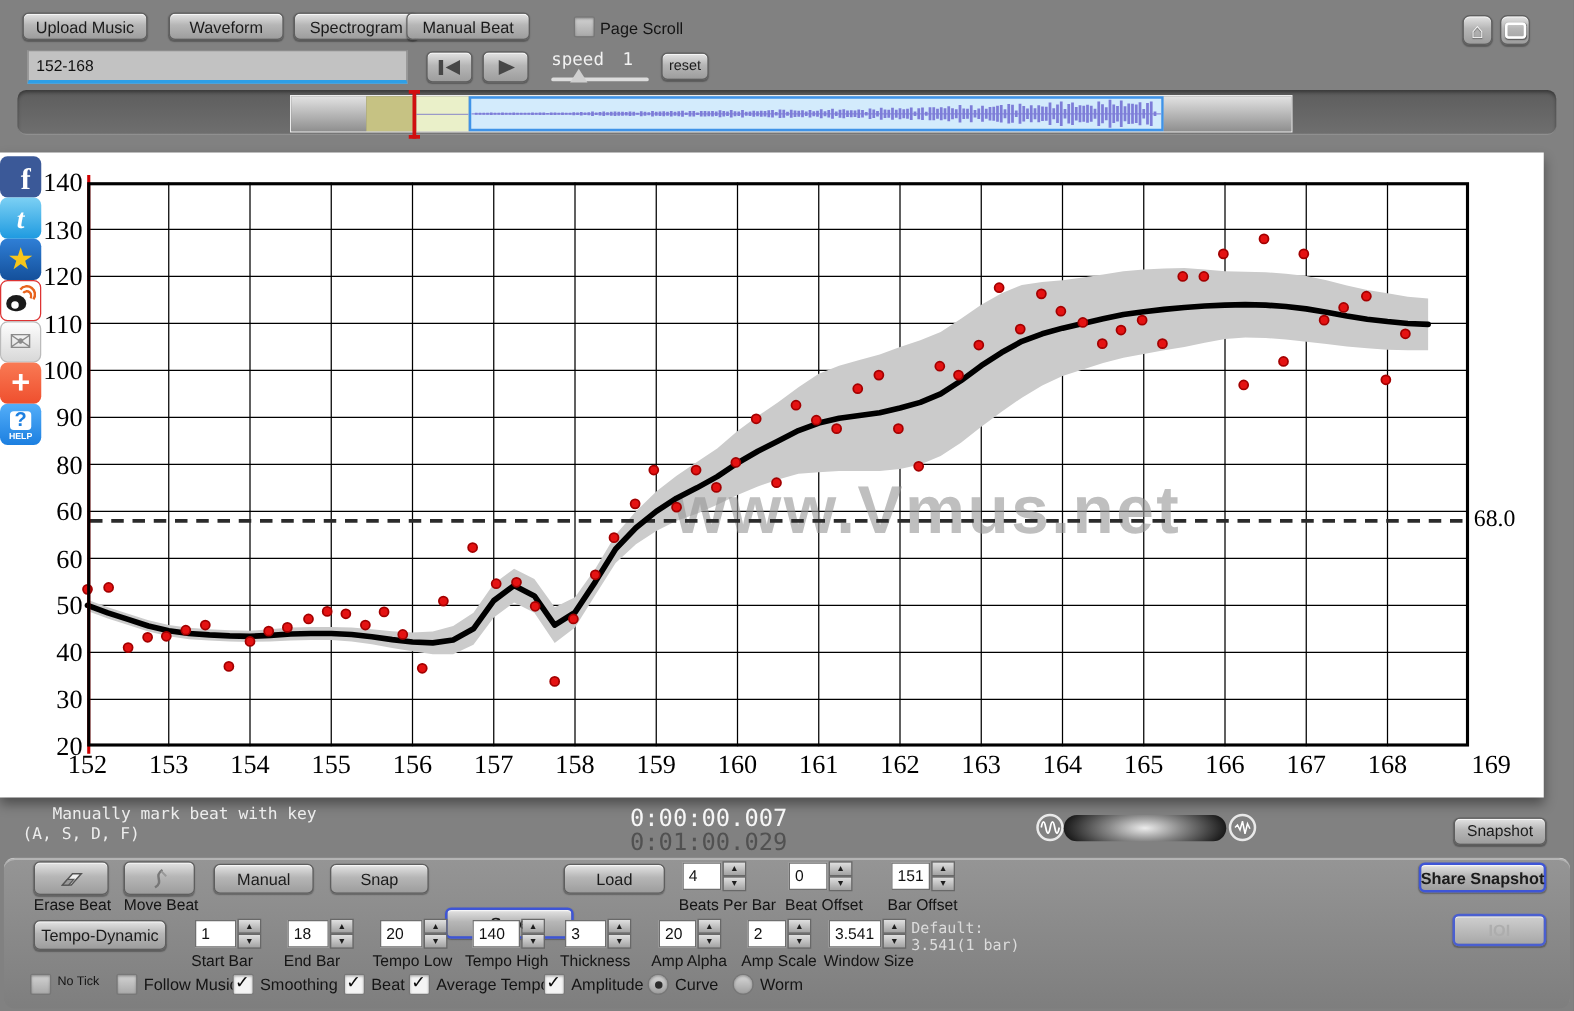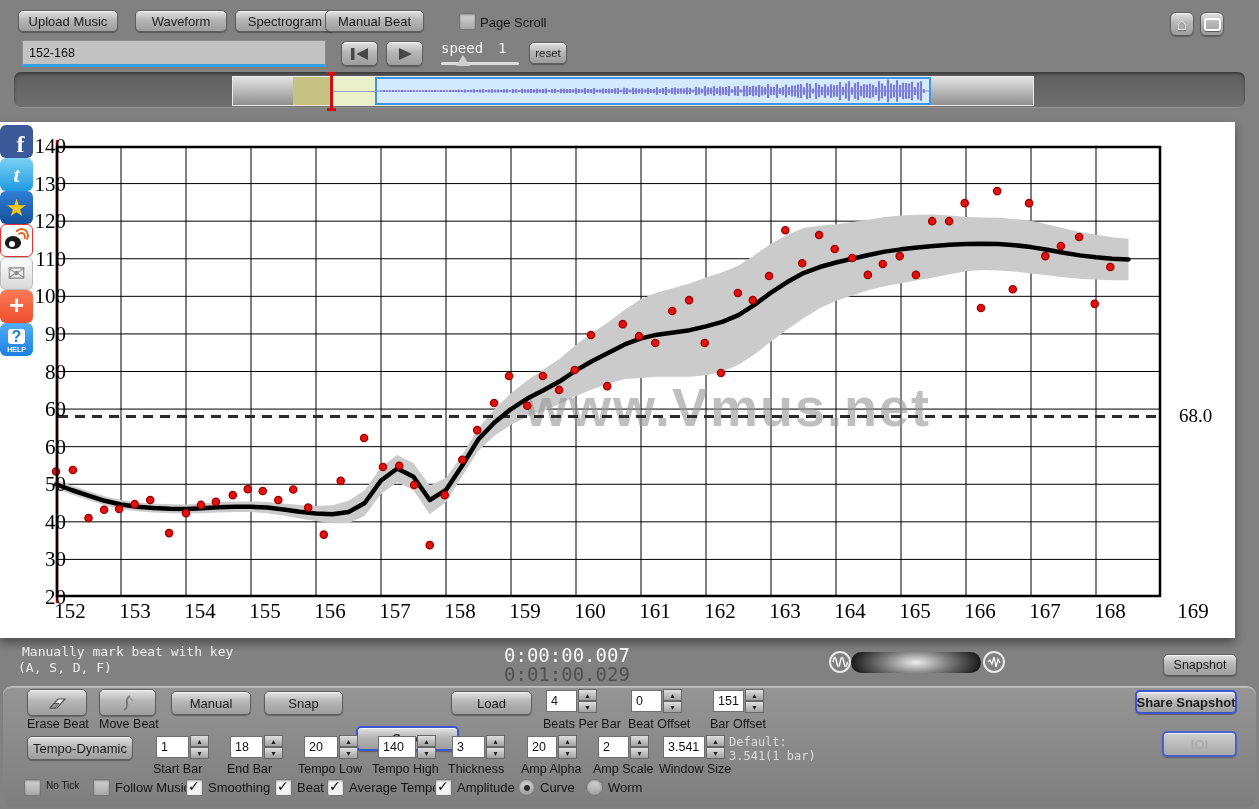--- a/index.html
+++ b/index.html
@@ -118,21 +118,21 @@
       <span style="color:#8a8a8a;font-size:22px;">✉</span>
     </div>
   <div class="sic" style="top:290px;background:linear-gradient(#f97a54,#ef4f2e);">
       <span style="font:bold 26px 'Liberation Sans',sans-serif;margin-top:-3px;">+</span>
     </div>
   <div class="sic" style="top:323px;background:linear-gradient(#53aef9,#1c7fe0);flex-direction:column;">
     <span style="font:bold 16px 'Liberation Sans',sans-serif;line-height:15px;background:#fff;color:#1c7fe0;border-radius:3px;padding:0 4px;margin-top:2px;">?</span>
     <span style="font:bold 7px 'Liberation Sans',sans-serif;margin-top:2px;">HELP</span>
   </div>
 
-  <div class="abs" style="left:56px;top:146px;width:1105px;height:451px;">
+  <div class="abs" style="left:70px;top:146px;width:1105px;height:451px;">
     <svg id="chart-svg" width="1105" height="451" style="overflow:visible;display:block;">
         <rect x="0" y="0" width="1105" height="451" fill="#ffffff"></rect>
         <line x1="65" y1="0" x2="65" y2="451" stroke="#000" stroke-width="1"></line>
         <line x1="130" y1="0" x2="130" y2="451" stroke="#000" stroke-width="1"></line>
         <line x1="195" y1="0" x2="195" y2="451" stroke="#000" stroke-width="1"></line>
         <line x1="260" y1="0" x2="260" y2="451" stroke="#000" stroke-width="1"></line>
         <line x1="325" y1="0" x2="325" y2="451" stroke="#000" stroke-width="1"></line>
         <line x1="390" y1="0" x2="390" y2="451" stroke="#000" stroke-width="1"></line>
         <line x1="455" y1="0" x2="455" y2="451" stroke="#000" stroke-width="1"></line>
         <line x1="520" y1="0" x2="520" y2="451" stroke="#000" stroke-width="1"></line>
@@ -225,21 +225,21 @@
         <circle cx="1023.1000000000006" cy="90.95166666666668" r="3.6" fill="#e51212" stroke="#a30000" stroke-width="1.4"></circle>
         <circle cx="1038.6999999999994" cy="157.85" r="3.6" fill="#e51212" stroke="#a30000" stroke-width="1.4"></circle>
         <circle cx="1054.3" cy="121.01833333333335" r="3.6" fill="#e51212" stroke="#a30000" stroke-width="1.4"></circle>
         <line x1="1" y1="-6" x2="1" y2="457" stroke="#cf0000" stroke-width="2.5"></line>
         <rect x="1" y="1" width="1103" height="449" fill="none" stroke="#000" stroke-width="2.5"></rect>
       </svg>
   </div>
   <div class="abs" style="left:1179px;top:405px;font:19px 'Liberation Serif',serif;color:#000;">68.0</div>
   <div id="axis-labels"></div>
 
-  <div class="lbl mono" style="left:2px;top:644px;color:#ededed;font-size:13px;padding-left:20px;">Manually mark beat with key</div>
+  <div class="lbl mono" style="left:22px;top:644px;color:#ededed;font-size:13px;padding-left:20px;">Manually mark beat with key</div>
   <div class="lbl mono" style="left:18px;top:660px;color:#ededed;font-size:13px;">(A, S, D, F)</div>
   <div class="lbl mono" style="left:504px;top:644px;color:#f6f6f6;font-size:19px;">0:00:00.007</div>
   <div class="lbl mono" style="left:504px;top:663px;color:#515151;font-size:19px;">0:01:00.029</div>
 
   <div class="circ" style="left:829px;top:651px;">
     <svg width="16" height="14" viewBox="0 0 16 14">
         <path d="M1 7 q1.8-9 3.6 0 q1.8 9 3.6 0 q1.8-9 3.6 0 q1.8 9 3.6 0" stroke="#fff" stroke-width="1.4" fill="none"></path>
       </svg>
   </div>
   <div class="abs" style="left:851px;top:652px;width:130px;height:21px;border-radius:11px;background:radial-gradient(55% 120% at 50% 50%, #ededed 0%, #8a8a8a 40%, #1c1c1c 90%);"></div>

